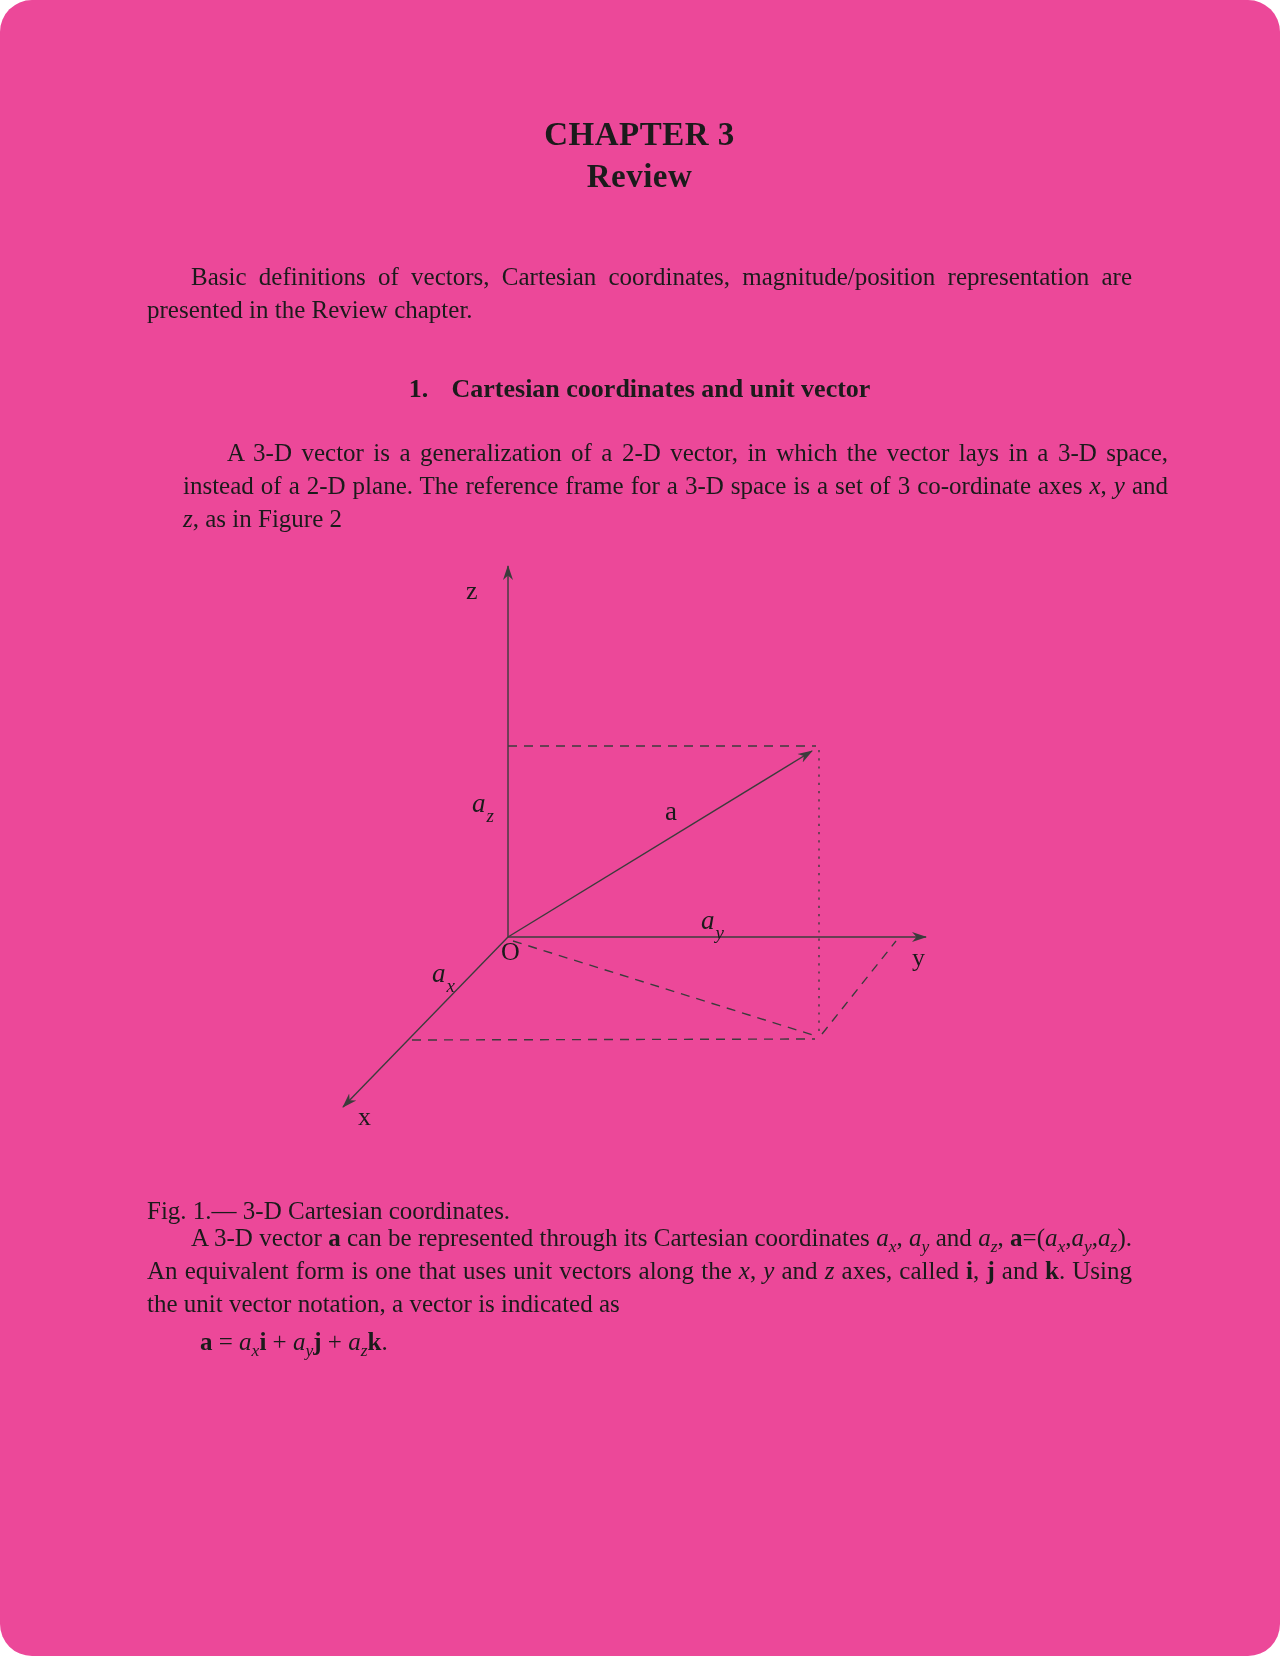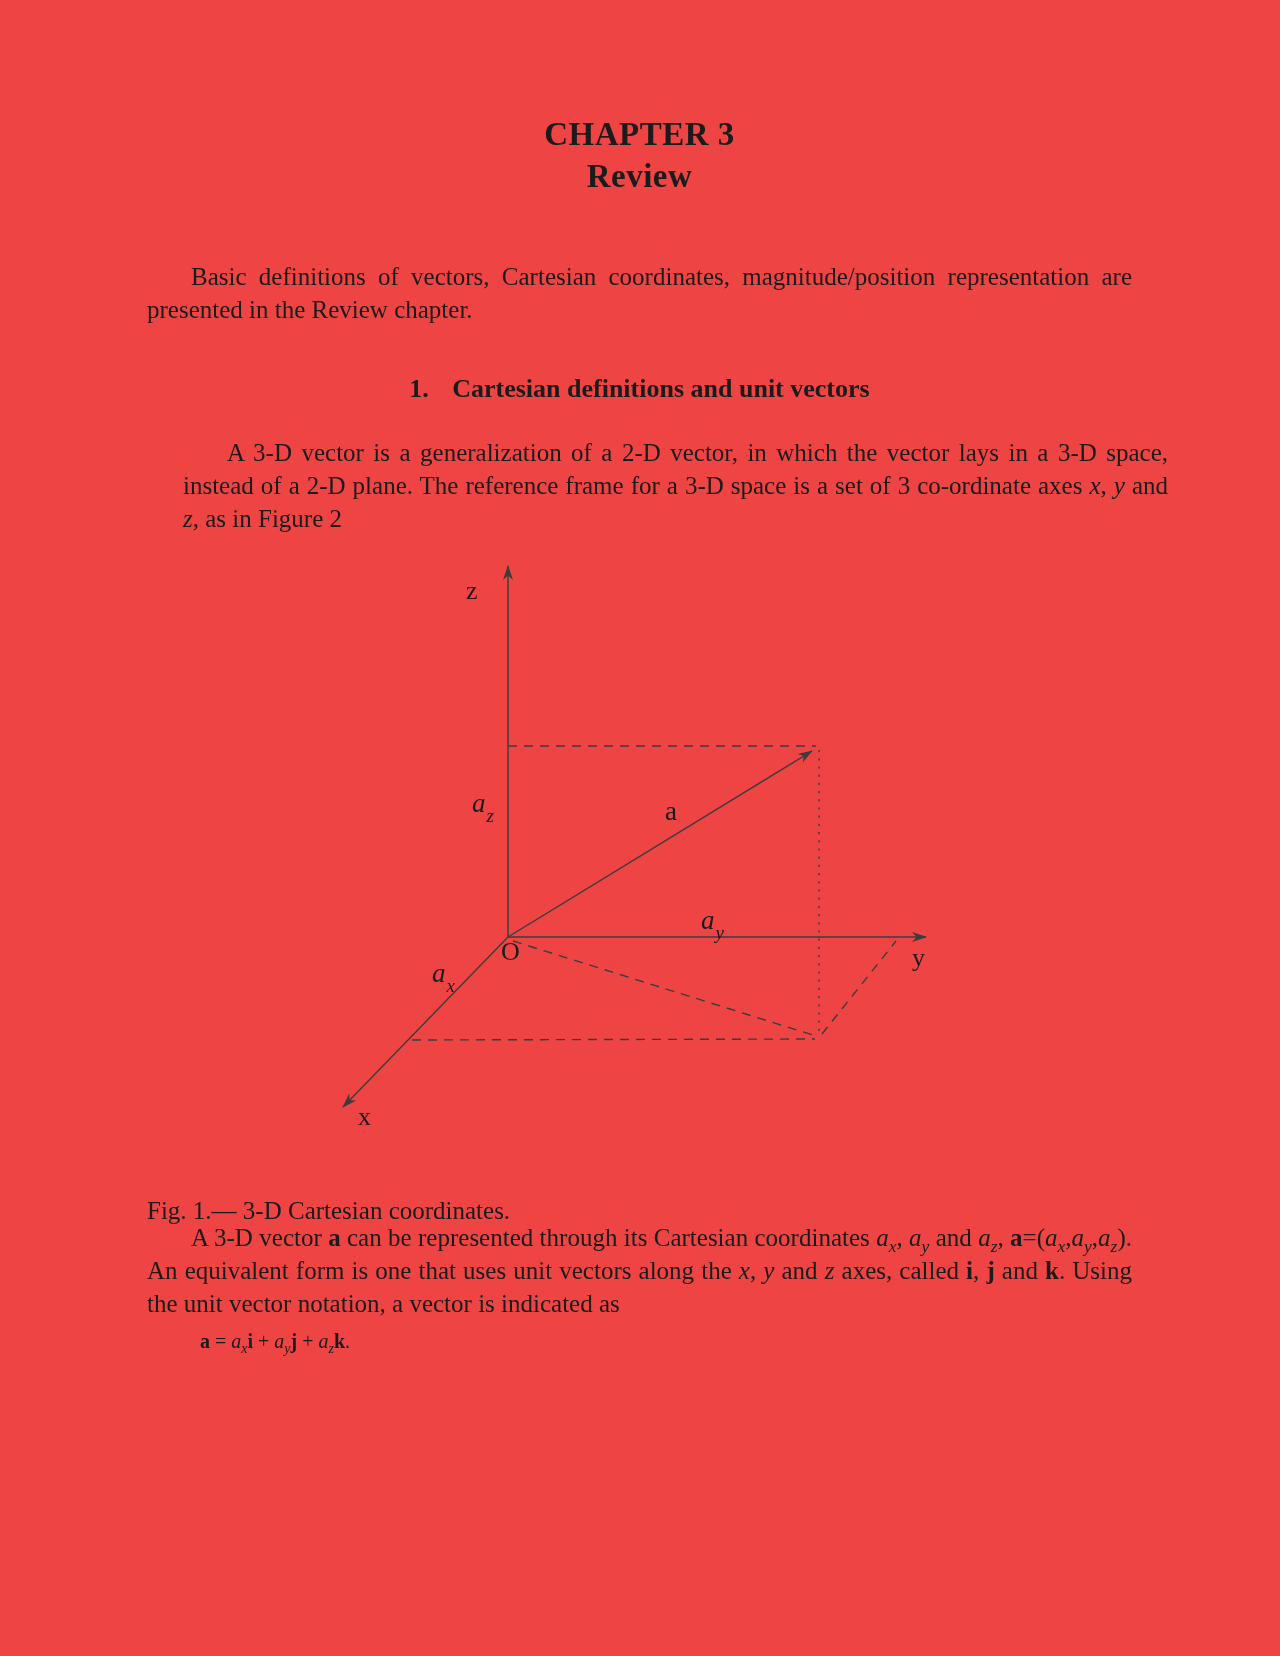--- a/index.html
+++ b/index.html
@@ -1,18 +1,18 @@
 <!DOCTYPE html>
 <html><head>
 <meta charset="utf-8">
 <style>
   html,body { margin:0; padding:0; background:#ffffff; }
   .page {
-    position:relative; width:1280px; height:1656px; background:#ef4444;
-    font-family:"Liberation Serif", serif; color:#1b1b1b; overflow:hidden;
+    position:relative; width:1280px; height:1656px; background:#ec4899;
+    font-family:"Liberation Serif", serif; color:#1b1b1b; overflow:hidden;border-radius:32px;
   }
   .abs { position:absolute; }
   .chapter-heading, .chapter-title {
     left:147px; width:985px; text-align:center;
     font-size:33px; font-weight:bold; letter-spacing:0.5px; line-height:1;
   }
   .chapter-heading { top:118px; }
   .chapter-title   { top:160px; }
   .body-par {
     left:147px; width:985px; font-size:25px; line-height:33px;
@@ -20,21 +20,21 @@
   }
   .p-intro { top:229px;margin-top:31px; }
   .sec-heading {
     left:147px; top:375px; width:985px; text-align:center;
     font-size:26px; font-weight:bold; line-height:1.1;
   }
   .sec-num { margin-right:0.9em; }
   .p-3d { top:436px;margin-left:36px; }
   .fig-caption { left:147px; top:1150px; font-size:25px; line-height:33px;margin-top:44px; }
   .p-cart { top:1221px; }
-  .equation { left:200px; top:1325px; font-size:20px; line-height:33px; }
+  .equation { left:200px; top:1325px; font-size:25px; line-height:33px; }
   i { font-style:italic; }
   b { font-weight:bold; }
   sub.msub { font-size:70%; font-style:italic; line-height:0; }
   
   .figure-svg { position:absolute; left:280px; top:545px; }
   .fig-line { stroke:#3c3c3c; stroke-width:1.4; fill:none; }
   .dash { stroke-dasharray:9 7; }
   .dot  { stroke-dasharray:2.2 6; }
   .fig-label { font-family:"Liberation Serif", serif; font-size:27px; fill:#1b1b1b; }
   .fig-label-sm { font-family:"Liberation Serif", serif; font-size:26px; fill:#1b1b1b; }
@@ -46,21 +46,21 @@
 
 <div class="page">
 
   <div class="abs chapter-heading">CHAPTER 3</div>
 
   <div class="abs chapter-title">Review</div>
 
   <div class="abs body-par p-intro">Basic definitions of vectors, Cartesian coordinates, magnitude/position representation are presented in the Review chapter.</div>
 
   <div class="abs sec-heading">
-    <span class="sec-num">1.</span><span>Cartesian definitions and unit vectors</span>
+    <span class="sec-num">1.</span><span>Cartesian coordinates and unit vector</span>
   </div>
 
   <div class="abs body-par p-3d">A 3-D vector is a generalization of a 2-D vector, in which the vector lays in a 3-D space, instead of a 2-D plane. The reference frame for a 3-D space is a set of 3 co-ordinate axes <i>x</i>, <i>y</i> and <i>z</i>, as in Figure 2</div>
 
   <svg class="figure-svg" width="680" height="590" viewBox="280 545 680 590" xmlns="http://www.w3.org/2000/svg">
     <defs>
       <marker id="arw" markerUnits="userSpaceOnUse" markerWidth="16" markerHeight="12" refX="14" refY="6" viewBox="0 0 16 12" orient="auto">
         <path d="M0,1 L15,6 L0,11 L4.5,6 Z" fill="#3c3c3c"></path>
       </marker>
     </defs>

